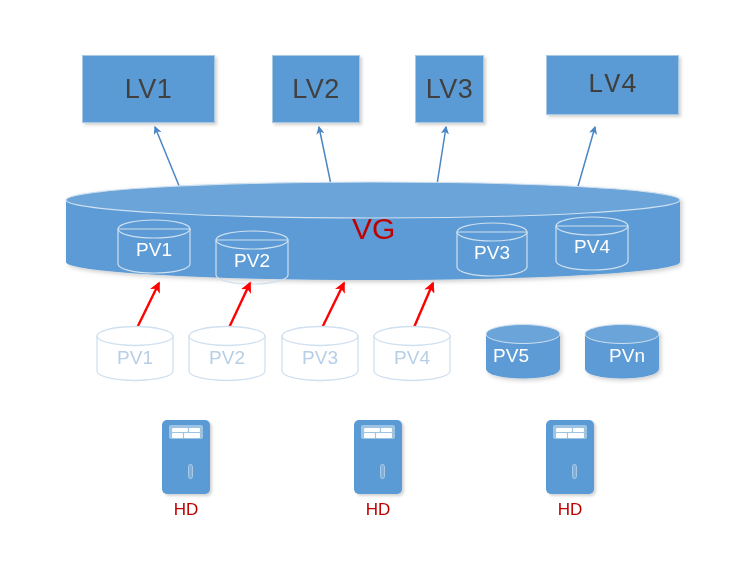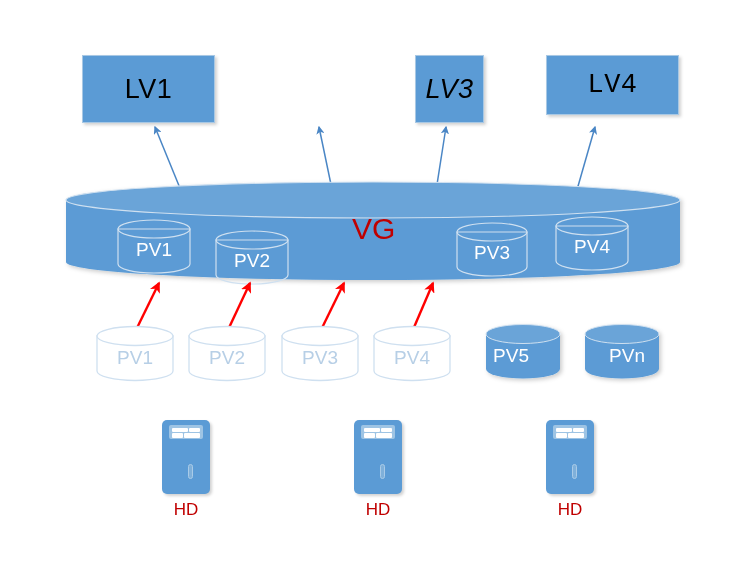--- a/index.html
+++ b/index.html
@@ -31,21 +31,21 @@
     position: absolute;
     background: #5B9BD5;
     border: 1px solid #a8c8e4;
     box-sizing: border-box;
     box-shadow: 2px 2px 3px rgba(0,0,0,0.18);
     display: flex;
     align-items: center;
     justify-content: center;
   }
   .lv-label {
-    color: #000000;
+    color: #404040;
     font-size: 27px;
     font-weight: 400;
     letter-spacing: 0.5px;
     line-height: 1;
   }
   .vg-label {
     position: absolute;
     color: #C00000;
     font-size: 30px;
     line-height: 1;
@@ -215,21 +215,24 @@
       <g filter="url(#softShadow)">
         <path d="M 585 334 L 585 369 A 37 9.5 0 0 0 659 369 L 659 334 Z" fill="#5B9BD5"></path>
         <ellipse cx="622" cy="334" rx="37" ry="9.5" fill="#6AA4D8" stroke="#cfe0f0" stroke-width="1"></ellipse>
       </g>
     </g>
   </svg>
 
   <div class="lv-box" style="left:82px; top:55px; width:133px; height:68px;">
     <span class="lv-label">LV1</span>
   </div>
-  <div class="lv-box" style="left:415px; top:55px; width:69px; height:68px;font-style:italic;">
+  <div class="lv-box" style="left:272px; top:55px; width:88px; height:68px;">
+    <span class="lv-label">LV2</span>
+  </div>
+  <div class="lv-box" style="left:415px; top:55px; width:69px; height:68px;">
     <span class="lv-label">LV3</span>
   </div>
   <div class="lv-box" style="left:546px; top:55px; width:133px; height:60px;font-family:Liberation Mono, monospace;">
     <span class="lv-label">LV4</span>
   </div>
 
   <div class="vg-label" style="left:352px; top:214px;text-align:center;">VG</div>
 
   <div class="pv-label on-blue" style="left:118px; top:240px; width:72px;">PV1</div>
   <div class="pv-label on-blue" style="left:216px; top:251px; width:72px;">PV2</div>

